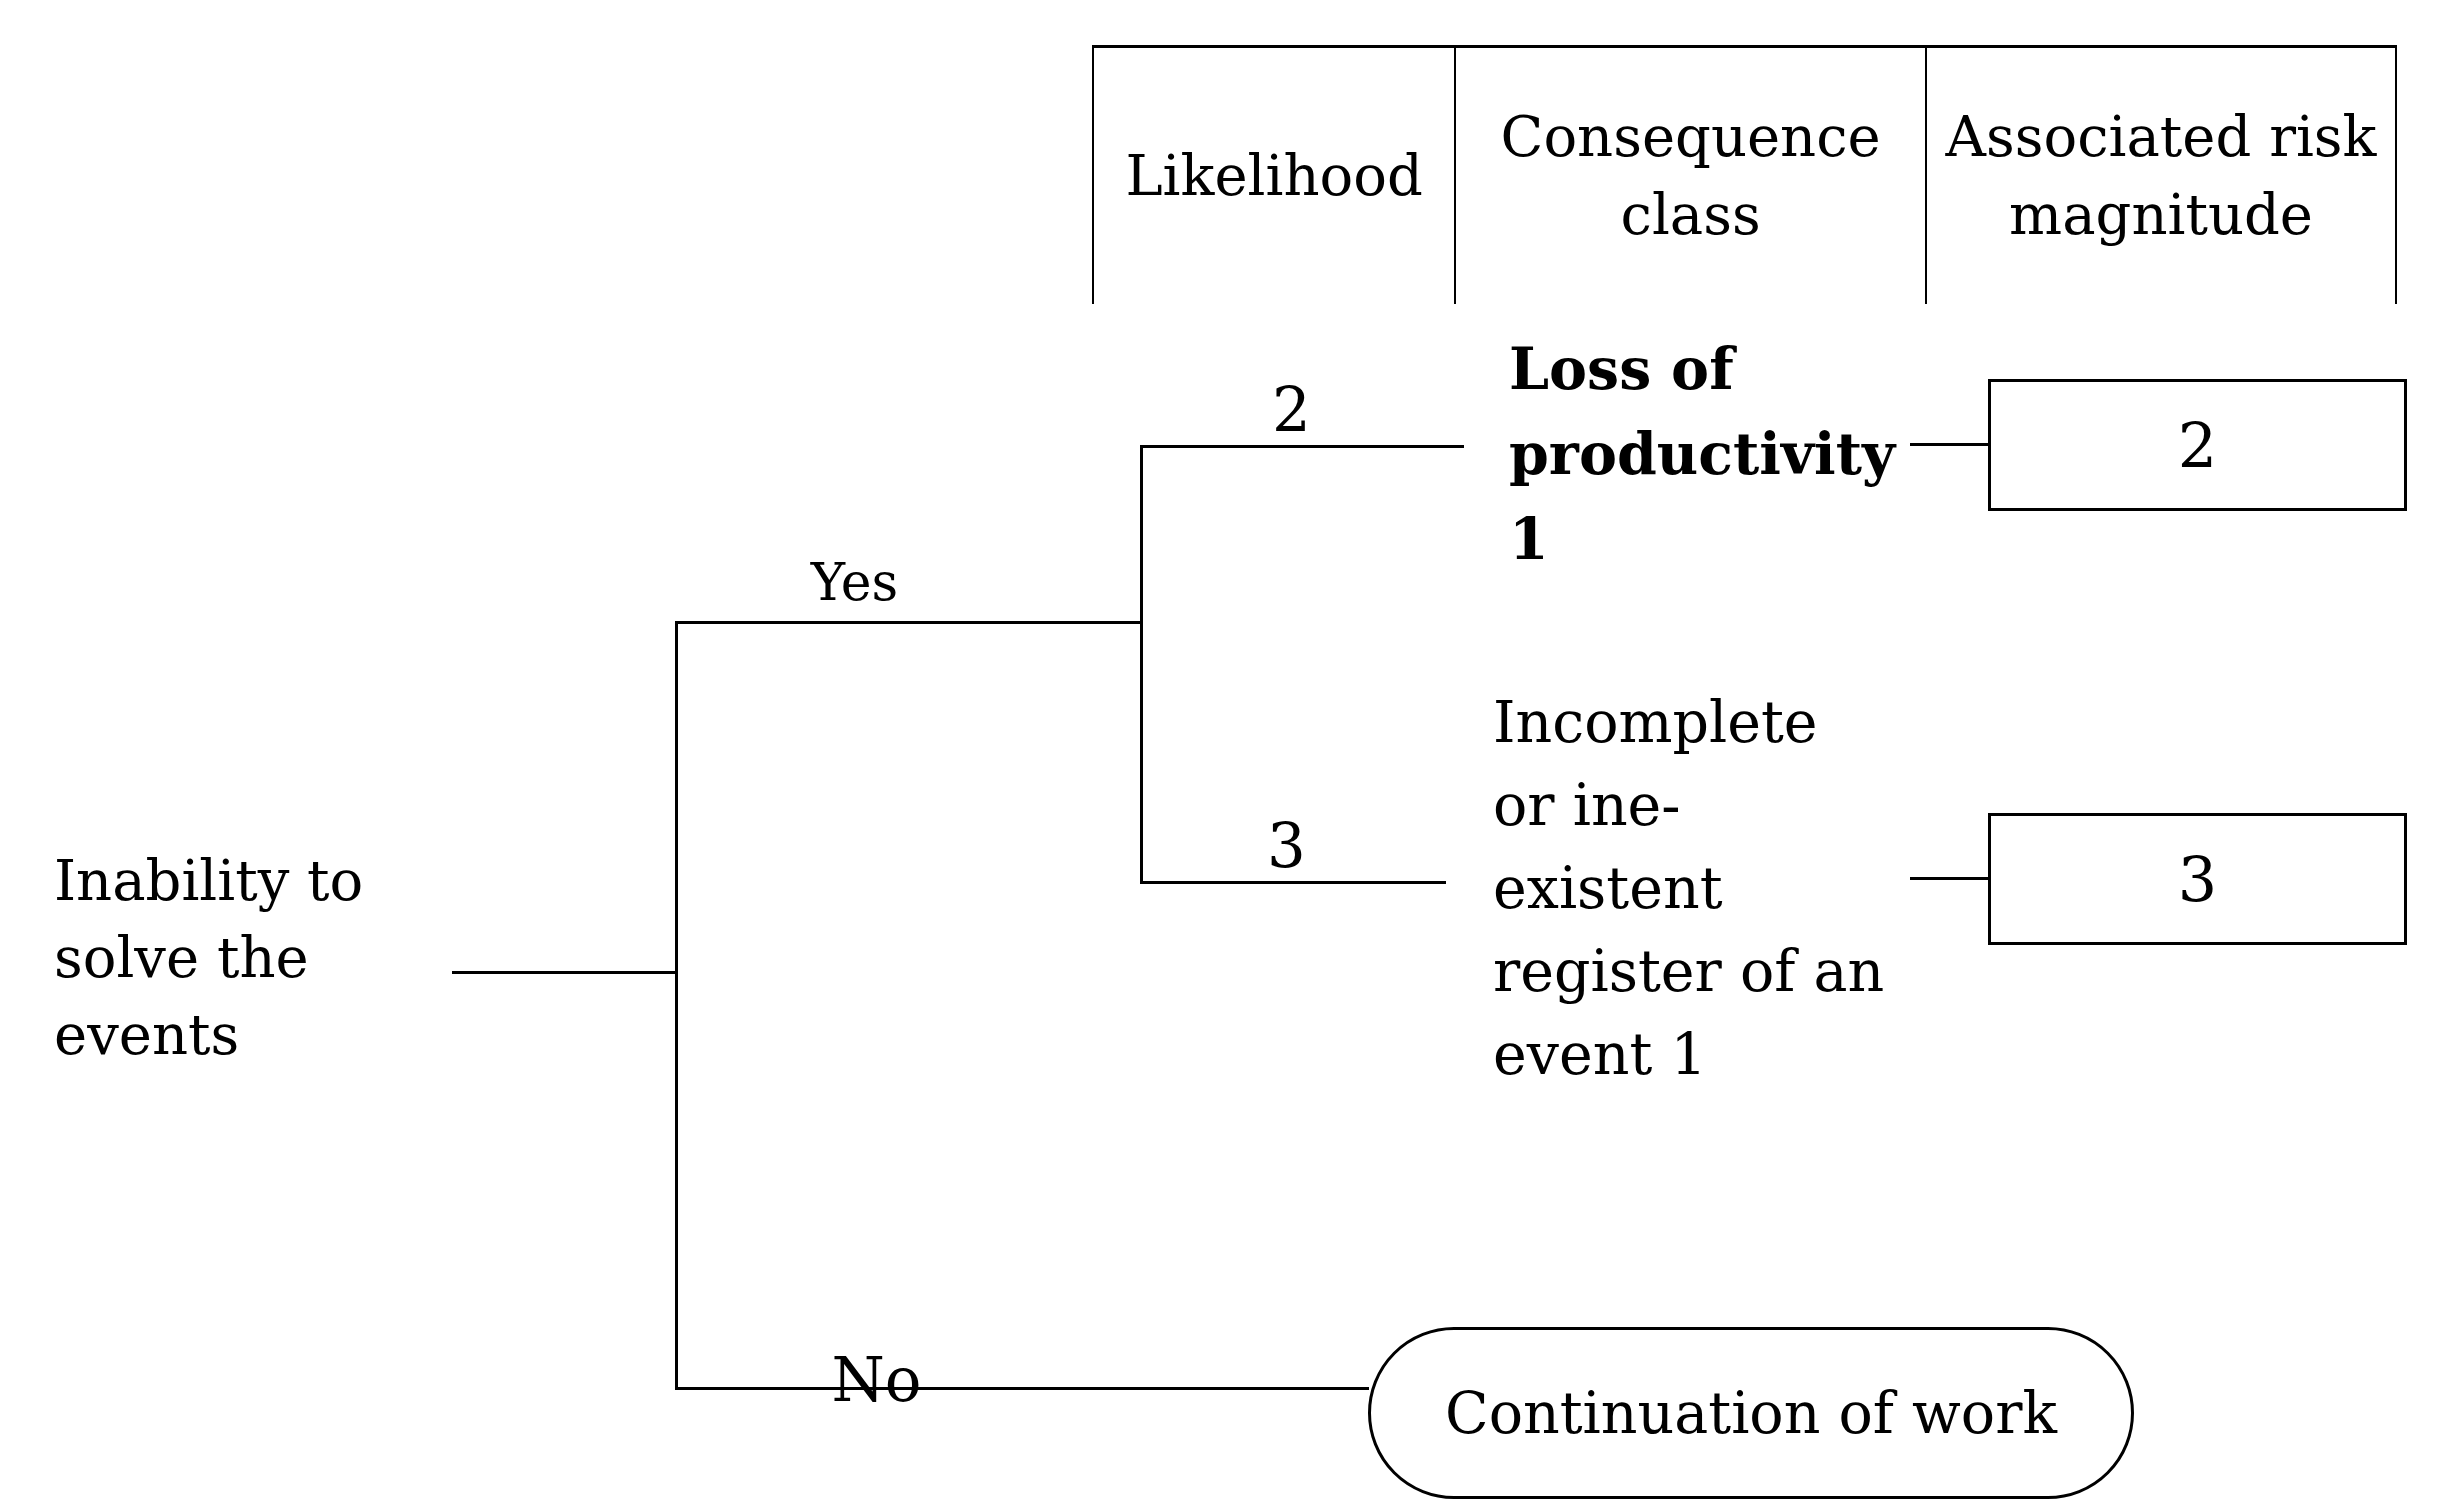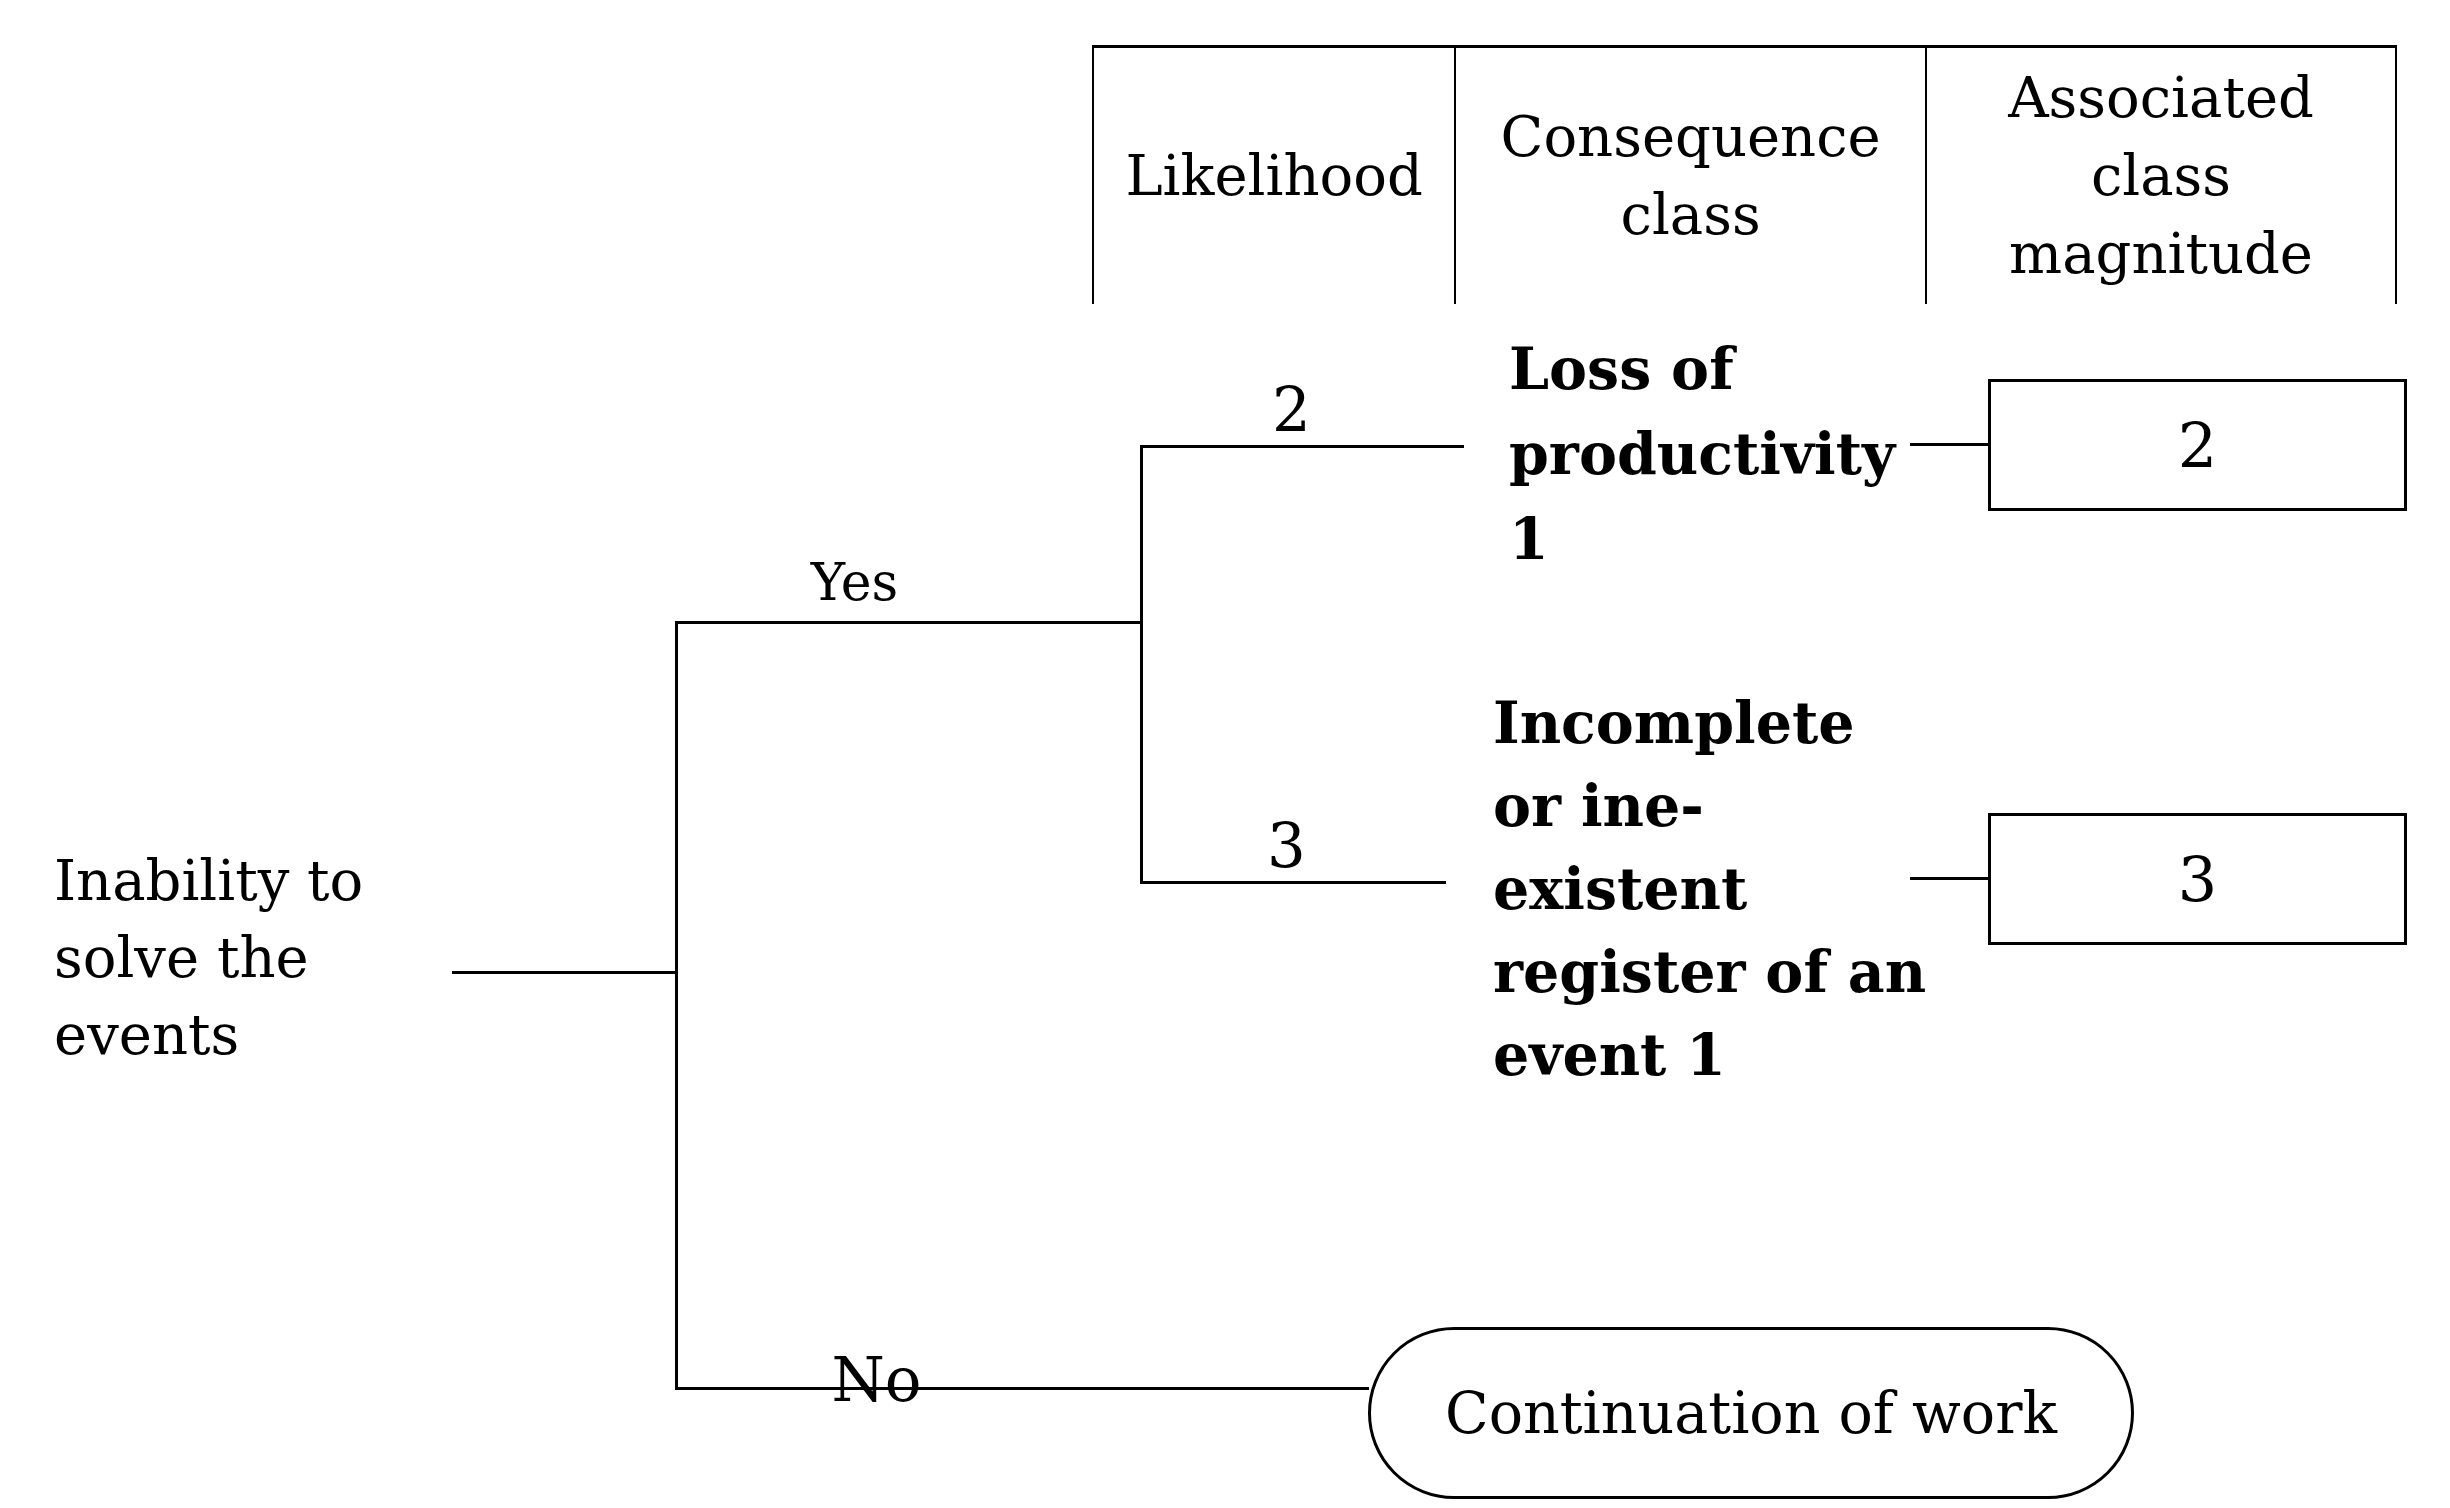--- a/index.html
+++ b/index.html
@@ -64,21 +64,21 @@
     font-size: 57px;
     margin-top: 20px;
   }
 </style>
 </head>
 <body>
 
 <div class="header-table">
   <div class="header-cell c1">Likelihood</div>
   <div class="header-cell c2">Consequence class</div>
-  <div class="header-cell c3">Associated class magnitude</div>
+  <div class="header-cell c3">Associated risk magnitude</div>
 </div>
 
 <div class="label" style="left:54px; top:842px; width:365px; font-size:56px; line-height:77px;">Inability to
 solve the
 events</div>
 
 <div class="line" style="left:452px; top:971px; width:225px; height:3.1px;"></div>
 <div class="line" style="left:675px; top:621px; width:3.1px; height:769px;"></div>
 <div class="line" style="left:675px; top:621px; width:467px; height:3.1px;"></div>
 <div class="line" style="left:1140px; top:445px; width:3.1px; height:439px;"></div>
@@ -89,21 +89,21 @@
 <div class="line" style="left:675px; top:1387px; width:694px; height:3.1px;"></div>
 
 <div class="label center" style="left:781px; top:552px; width:147px; font-size:52px;">Yes</div>
 <div class="label center" style="left:803px; top:1344px; width:147px; font-size:61px;">No</div>
 <div class="label center" style="left:1241px; top:374px; width:101px; font-size:61px;">2</div>
 <div class="label center" style="left:1236px; top:810px; width:101px; font-size:61px;">3</div>
 
 <div class="label" style="left:1509px; top:326px; width:411px; font-size:57px; line-height:85px;font-weight:bold;">Loss of
 productivity
 1</div>
-<div class="label" style="left:1493px; top:681px; width:434px; font-size:57px; line-height:83px;font-weight:bold;">Incomplete
+<div class="label" style="left:1493px; top:681px; width:434px; font-size:57px; line-height:83px;">Incomplete
 or ine-
 existent
 register of an
 event 1</div>
 
 <div class="risk-box" style="left:1988px; top:379px; width:419px; height:132px;">
   <span>2</span>
 </div>
 <div class="risk-box" style="left:1988px; top:813px; width:419px; height:132px;">
   <span>3</span>

